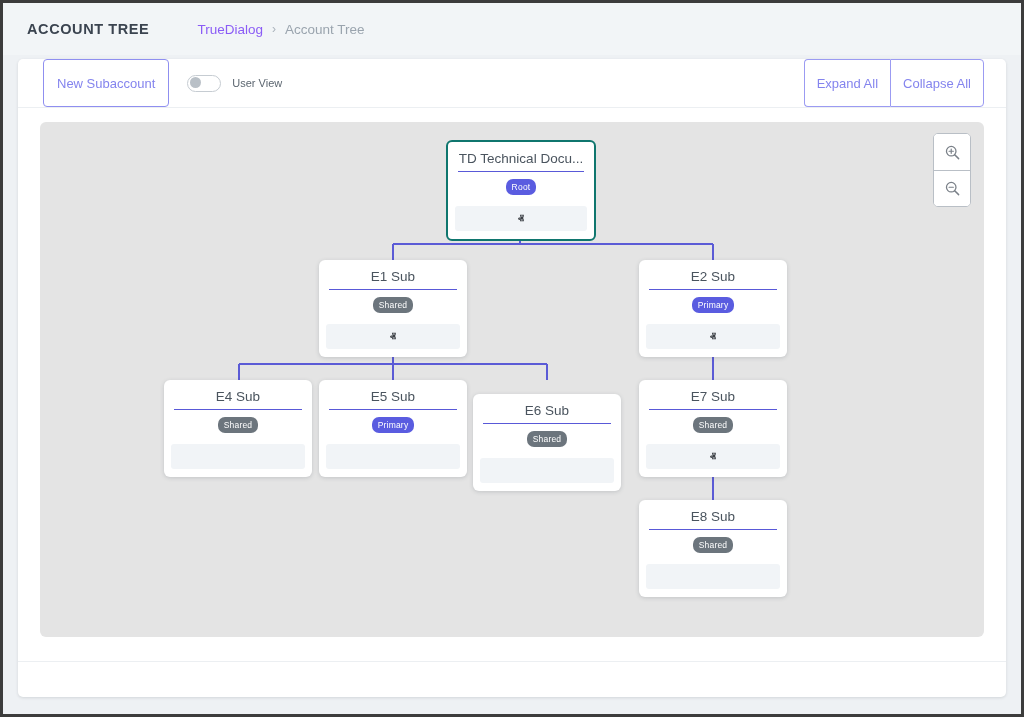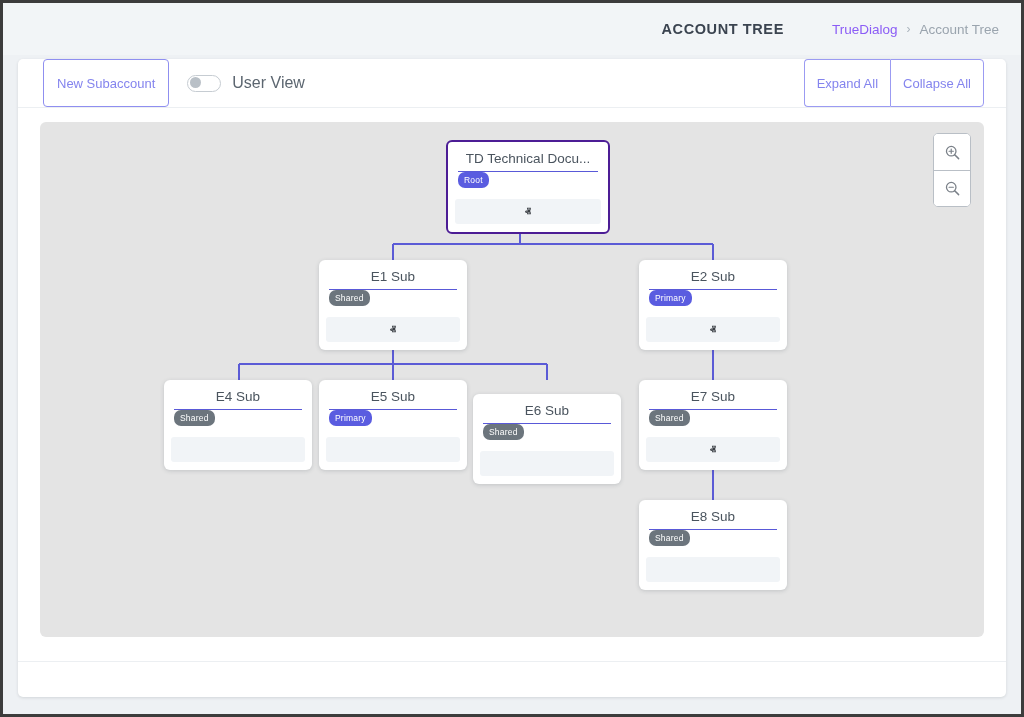--- a/index.html
+++ b/index.html
@@ -15,21 +15,21 @@
     background: #eef1f4;
     color: #3e4a59;
     border: 3px solid #3c3c3c;
   }
 
   
   .page-header {
     height: 52px;
     display: flex;
     align-items: center;
-    justify-content: flex-end;
+    justify-content: flex-start;
     padding: 0 22px 0 24px;
     background: #f2f5f7;
   }
   .page-title {
     font-size: 14.5px;
     font-weight: bold;
     letter-spacing: 0.6px;
     color: #3b4450;
   }
   .breadcrumb {
@@ -90,21 +90,21 @@
     flex: none;
   }
   .toggle .knob {
     position: absolute;
     top: 1.5px; left: 1.5px;
     width: 11px; height: 11px;
     border-radius: 50%;
     background: #b9c0c7;
   }
   .toggle-label {
-    font-size: 16px;
+    font-size: 11px;
     color: #5c6670;
   }
 
   .toolbar-right {
     margin-left: auto;
     display: flex;
   }
   .seg {
     border: 1px solid #9b9bf2;
     color: #8484ee;
@@ -171,42 +171,43 @@
     position: absolute;
     width: 148px;
     background: #fff;
     border-radius: 6px;
     box-shadow: 0 1px 4px rgba(60,70,80,.2);
     overflow: hidden;
     cursor: pointer;
     z-index: 3;
   }
   .node.root {
-    border: 2px solid #4c1d95;
+    border: 2px solid #0f766e;
     box-shadow: none;
-    width: 164px;
+    width: 150px;
   }
 
   .node-body {
     padding: 9px 10px 9px 10px;
     text-align: center;
   }
   .node-title {
     font-size: 13.5px;
     color: #4a545e;
     padding-bottom: 5px;
     border-bottom: 1.5px solid #5959d8;
     white-space: nowrap;
     overflow: hidden;
     text-overflow: ellipsis;
   }
   .badge-row {
+    margin-top: 7px;
     min-height: 14px;
     display: flex;
-    justify-content: flex-start;
+    justify-content: center;
   }
   .badge {
     display: inline-block;
     font-size: 8.5px;
     line-height: 1;
     padding: 3.5px 6px;
     border-radius: 7px;
     color: #fff;
     letter-spacing: .2px;
   }

